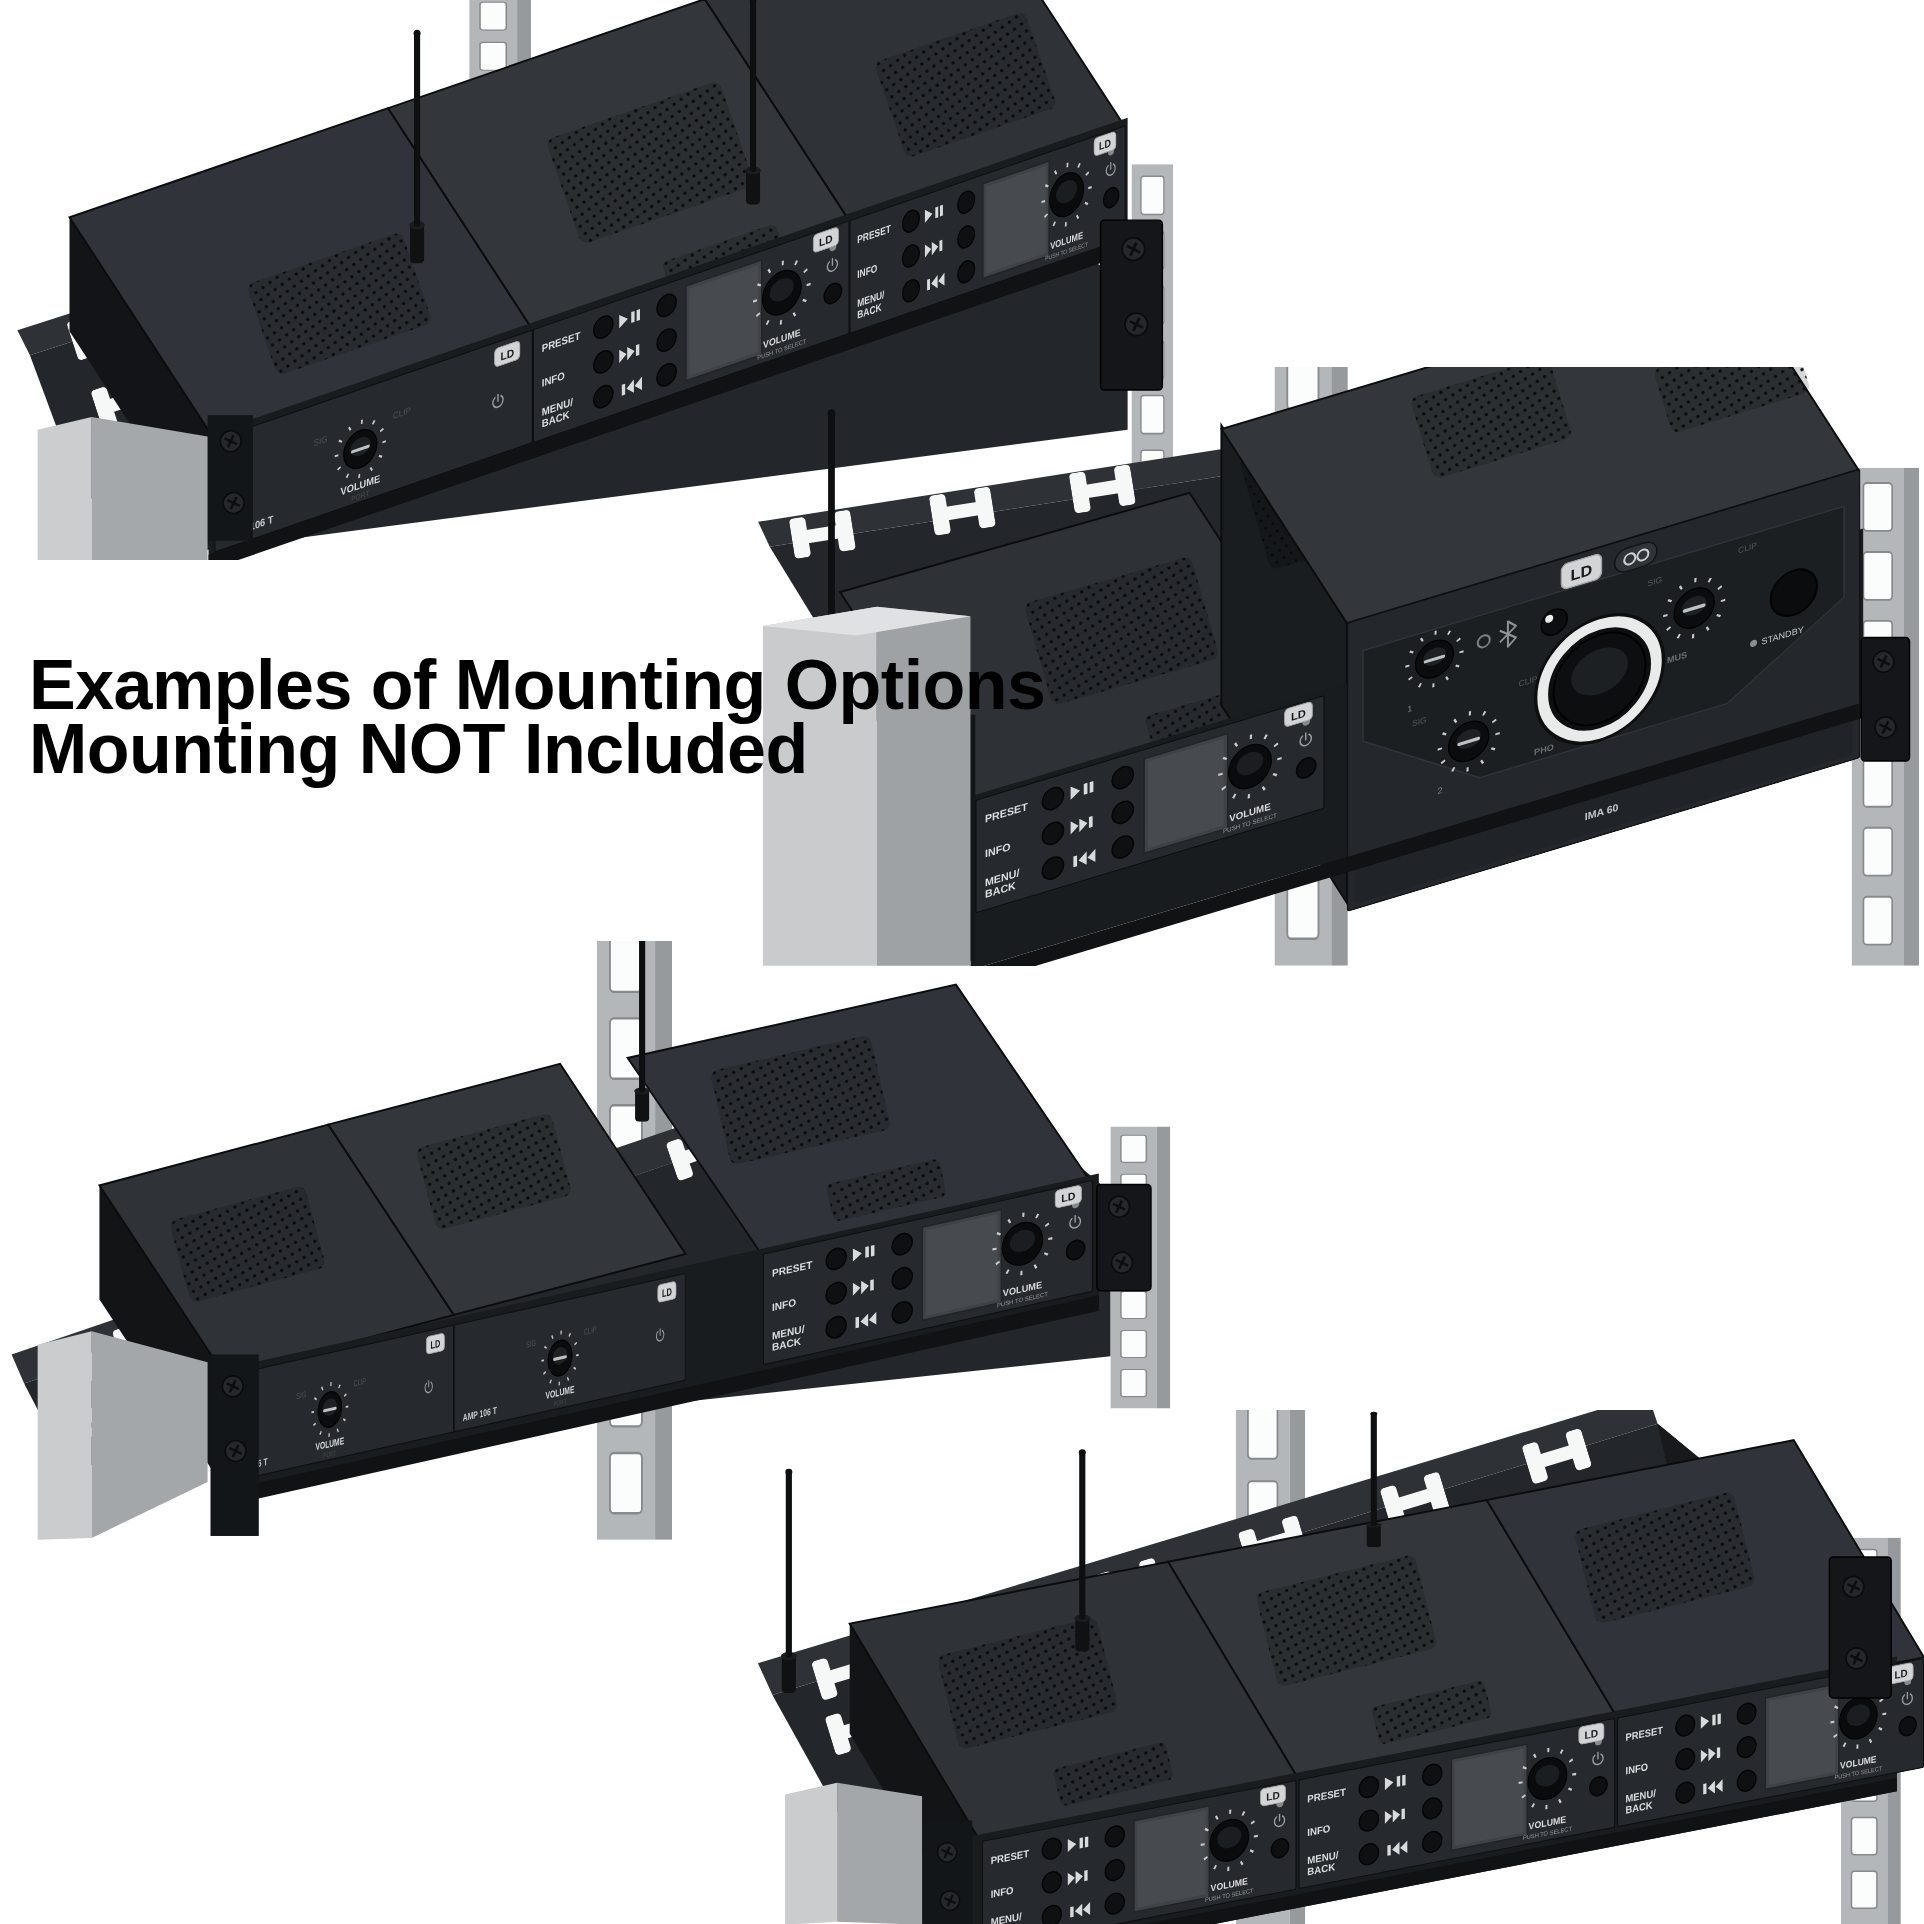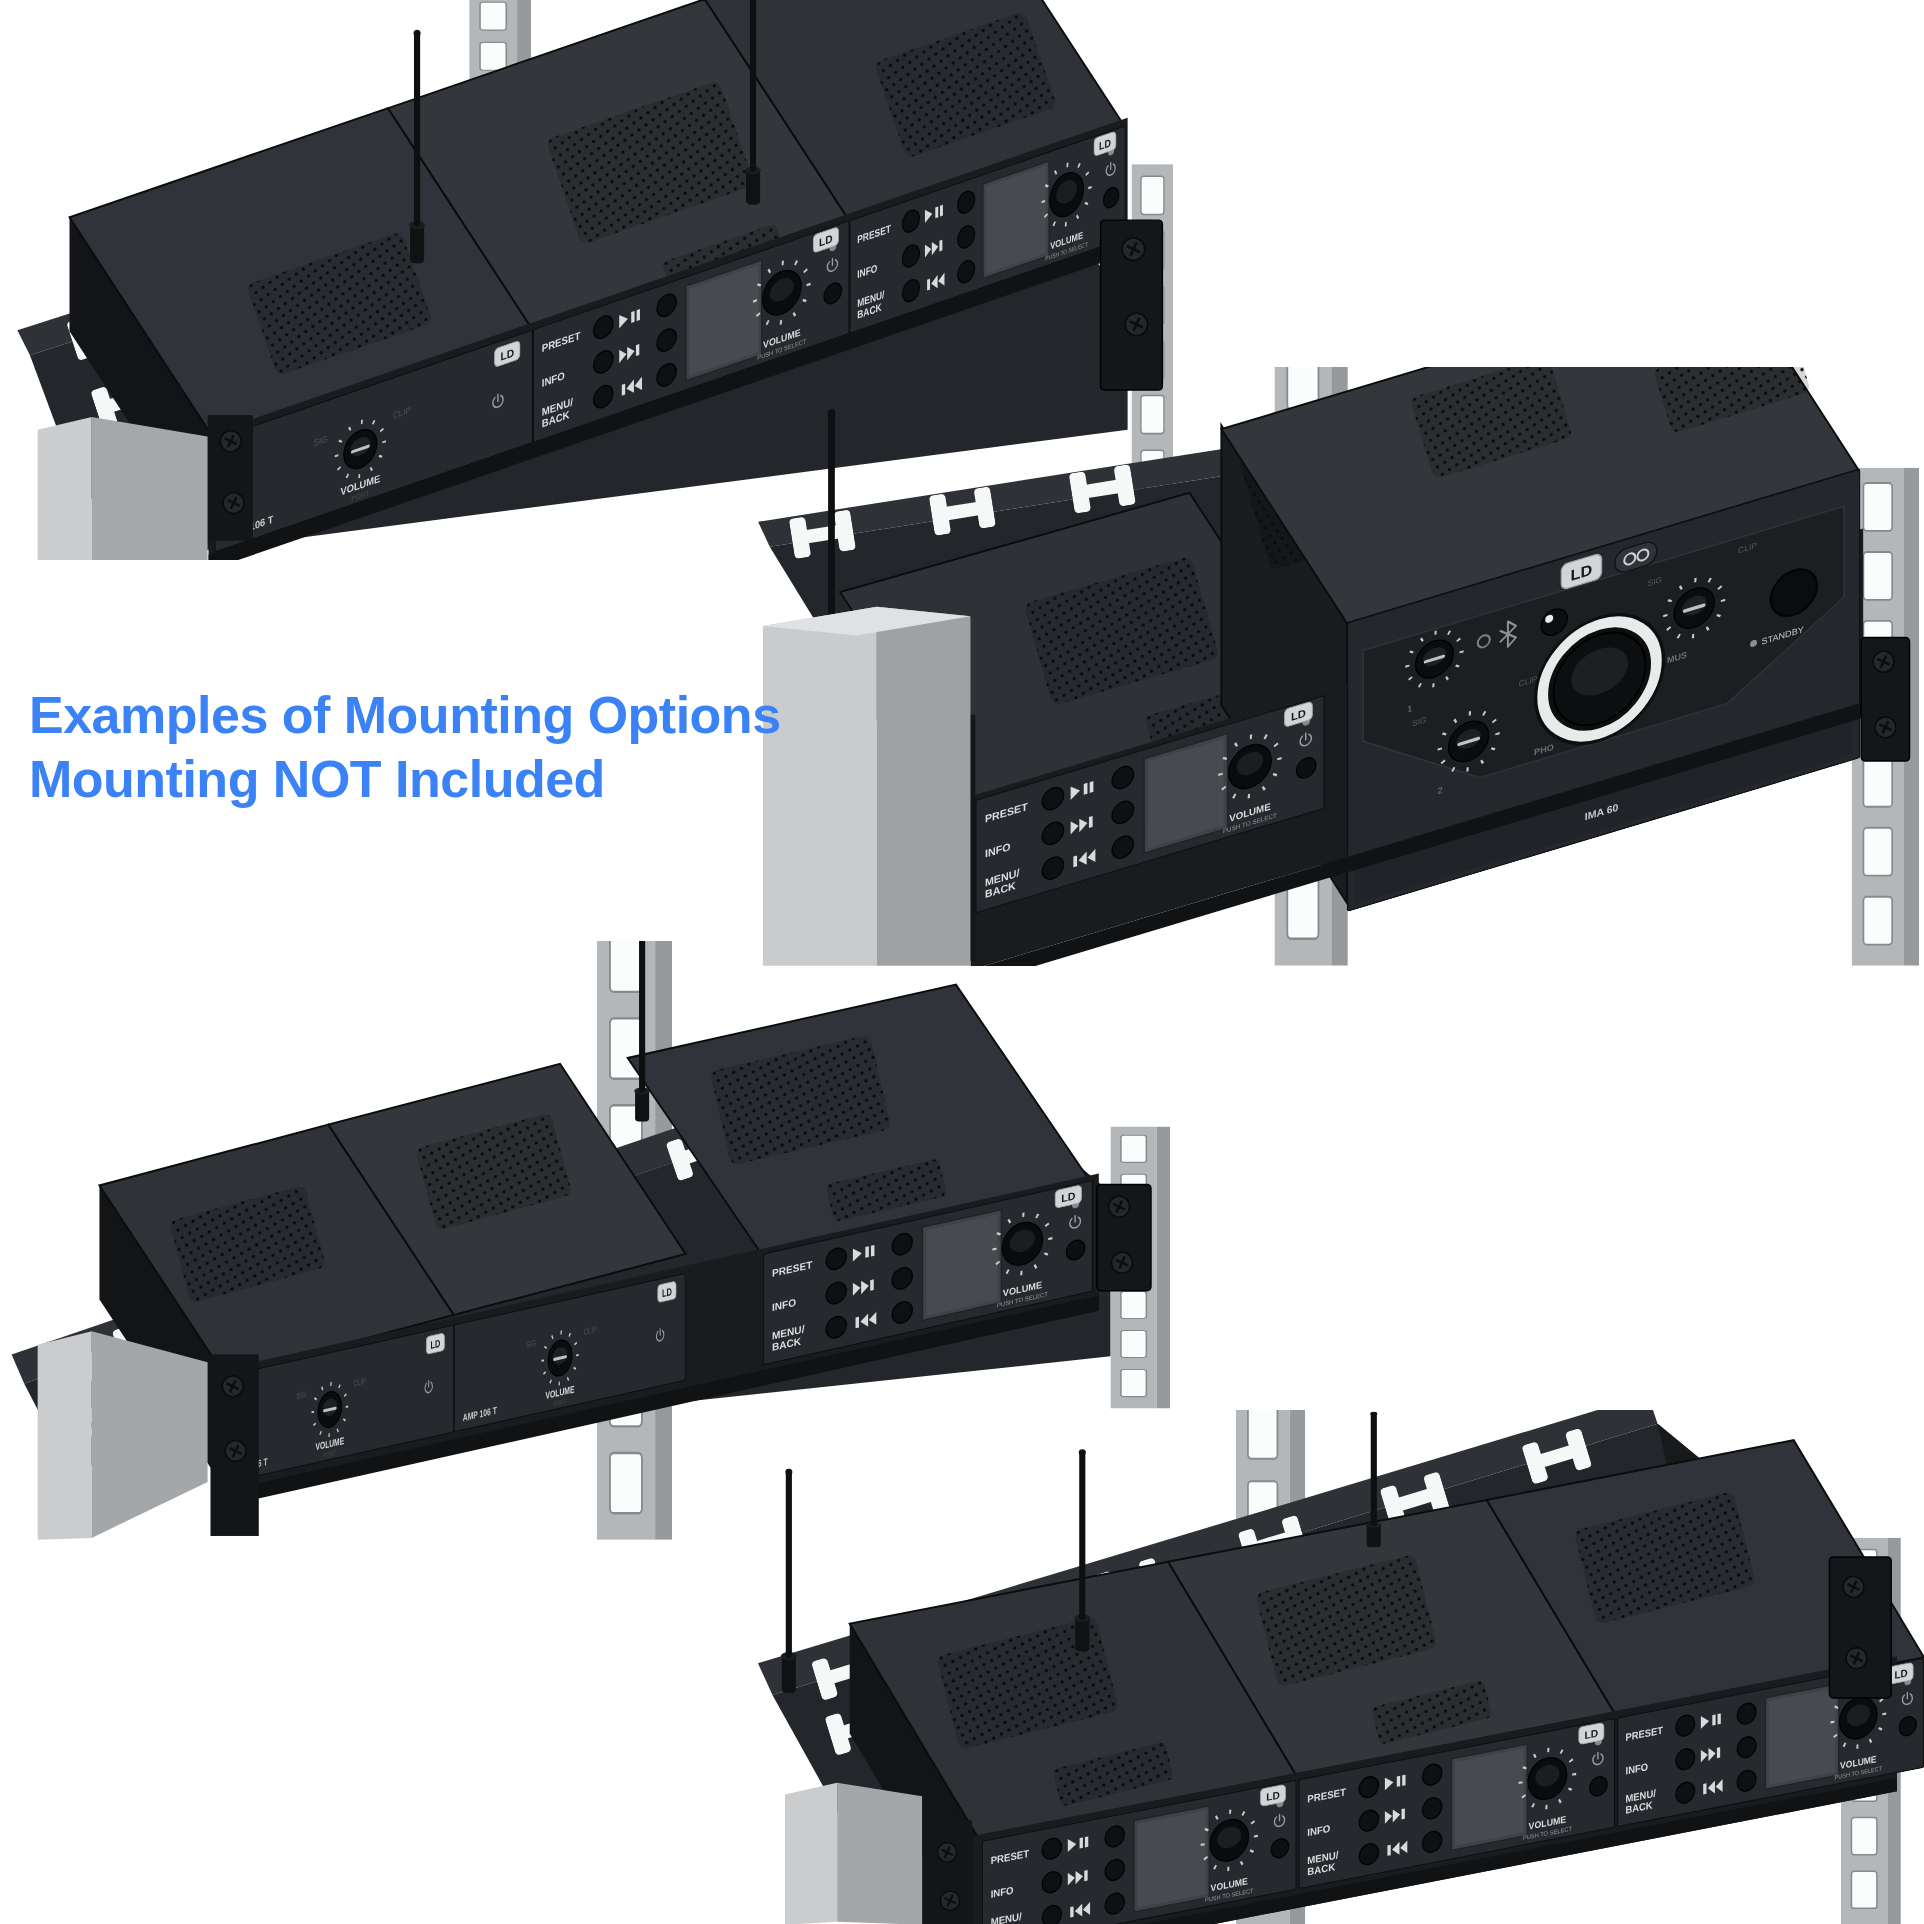--- a/index.html
+++ b/index.html
@@ -3,21 +3,21 @@
 <meta charset="utf-8">
 <style>
   html,body{margin:0;padding:0;}
   body{width:1924px;height:1924px;background:#ffffff;font-family:"Liberation Sans",sans-serif;}
   .canvas{position:relative;width:1924px;height:1924px;background:#ffffff;overflow:hidden;}
   .scene{position:absolute;}
   .s1{left:0;top:0;width:1173px;height:560px;}
   .s2{left:734px;top:367px;width:1190px;height:599px;}
   .s3{left:0;top:941px;width:1487px;height:599px;}
   .s4{left:729px;top:1410px;width:1195px;height:515px;}
-  .caption{position:absolute;left:29px;top:683px;font-size:52px;line-height:64px;font-weight:700;color:#3b82f6;letter-spacing:-0.5px;white-space:nowrap;}
+  .caption{position:absolute;left:29px;top:653px;font-size:70px;line-height:64px;font-weight:700;color:#000000;letter-spacing:-0.5px;white-space:nowrap;}
   svg text{font-family:"Liberation Sans",sans-serif;}
 </style>
 </head>
 <body>
 
 <div class="canvas">
 
 <svg width="0" height="0" style="position:absolute" aria-hidden="true">
 <defs>
 

